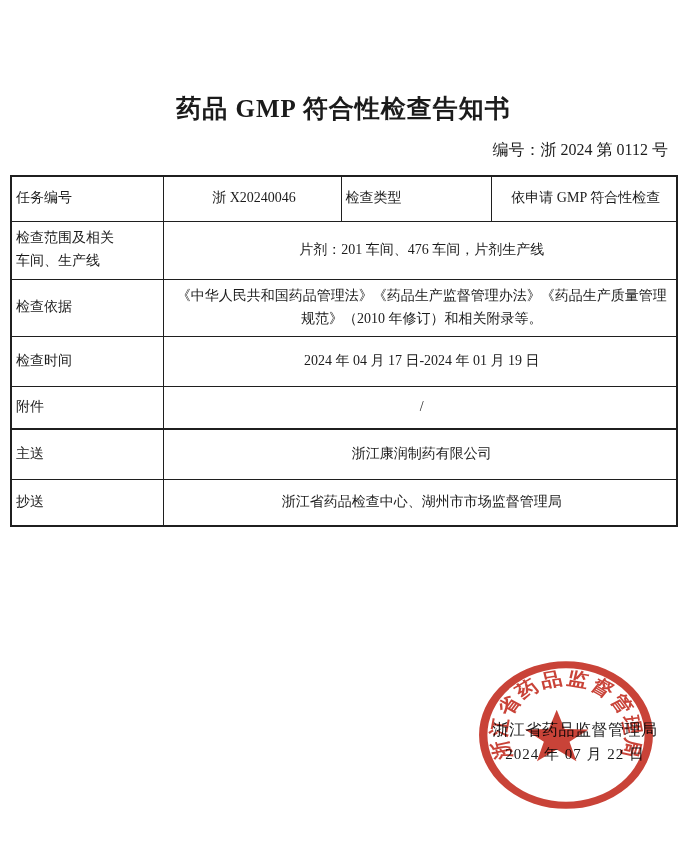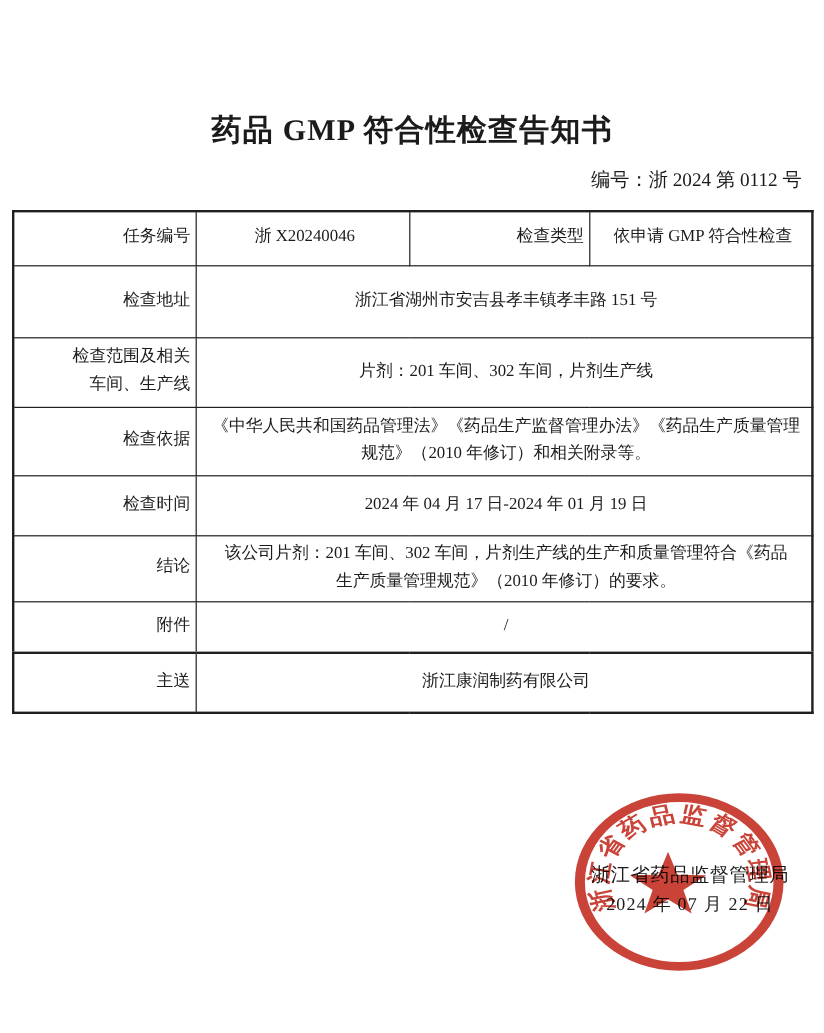--- a/index.html
+++ b/index.html
@@ -38,21 +38,21 @@
     border: 2px solid #1f1f1f;
   }
   table.notice-table td {
     border: 1.4px solid #1f1f1f;
     font-size: 14px;
     vertical-align: middle;
     line-height: 1.62;
     overflow: hidden;
   }
   td.lbl {
-    text-align: right;
+    text-align: left;
     white-space: pre-line;
     padding: 2px 4px;
   }
   td.val {
     text-align: center;
     padding: 3px 8px 3px 12px;
     white-space: pre-line;
   }
   tr.thick-top td { border-top: 2.4px solid #1f1f1f; }
   .footer-block {
@@ -91,50 +91,45 @@
       <col style="width:150px">
       <col style="width:186px">
     </colgroup>
     <tbody>
       <tr style="height:45px">
         <td class="lbl">任务编号</td>
         <td class="val">浙 X20240046</td>
         <td class="lbl">检查类型</td>
         <td class="val">依申请 GMP 符合性检查</td>
       </tr>
-      <tr style="height:60px">
-        <td class="lbl">检查地址</td>
-        <td class="val" colspan="3">浙江省湖州市安吉县孝丰镇孝丰路 151 号</td>
-      </tr>
       <tr style="height:58px">
         <td class="lbl">检查范围及相关
 车间、生产线</td>
-        <td class="val" colspan="3">片剂：201 车间、302 车间，片剂生产线</td>
+        <td class="val" colspan="3">片剂：201 车间、476 车间，片剂生产线</td>
       </tr>
       <tr style="height:57px">
         <td class="lbl">检查依据</td>
         <td class="val" colspan="3">《中华人民共和国药品管理法》《药品生产监督管理办法》《药品生产质量管理
 规范》（2010 年修订）和相关附录等。</td>
       </tr>
       <tr style="height:50px">
         <td class="lbl">检查时间</td>
         <td class="val" colspan="3">2024 年 04 月 17 日-2024 年 01 月 19 日</td>
       </tr>
-      <tr style="height:55px">
-        <td class="lbl">结论</td>
-        <td class="val" colspan="3">该公司片剂：201 车间、302 车间，片剂生产线的生产和质量管理符合《药品
-生产质量管理规范》（2010 年修订）的要求。</td>
-      </tr>
       <tr style="height:43px">
         <td class="lbl">附件</td>
         <td class="val" colspan="3">/</td>
       </tr>
       <tr class="thick-top" style="height:50px">
         <td class="lbl">主送</td>
         <td class="val" colspan="3">浙江康润制药有限公司</td>
+      </tr>
+      <tr style="height:47px">
+        <td class="lbl">抄送</td>
+        <td class="val" colspan="3">浙江省药品检查中心、湖州市市场监督管理局</td>
       </tr>
     </tbody>
   </table>
 
   <div class="footer-block">
     <div class="footer-issuer">浙江省药品监督管理局</div>
     <div class="footer-date">2024 年 07 月 22 日</div>
   </div>
 
   <svg class="seal" viewBox="-100 -100 200 200" preserveAspectRatio="none" xmlns="http://www.w3.org/2000/svg">

